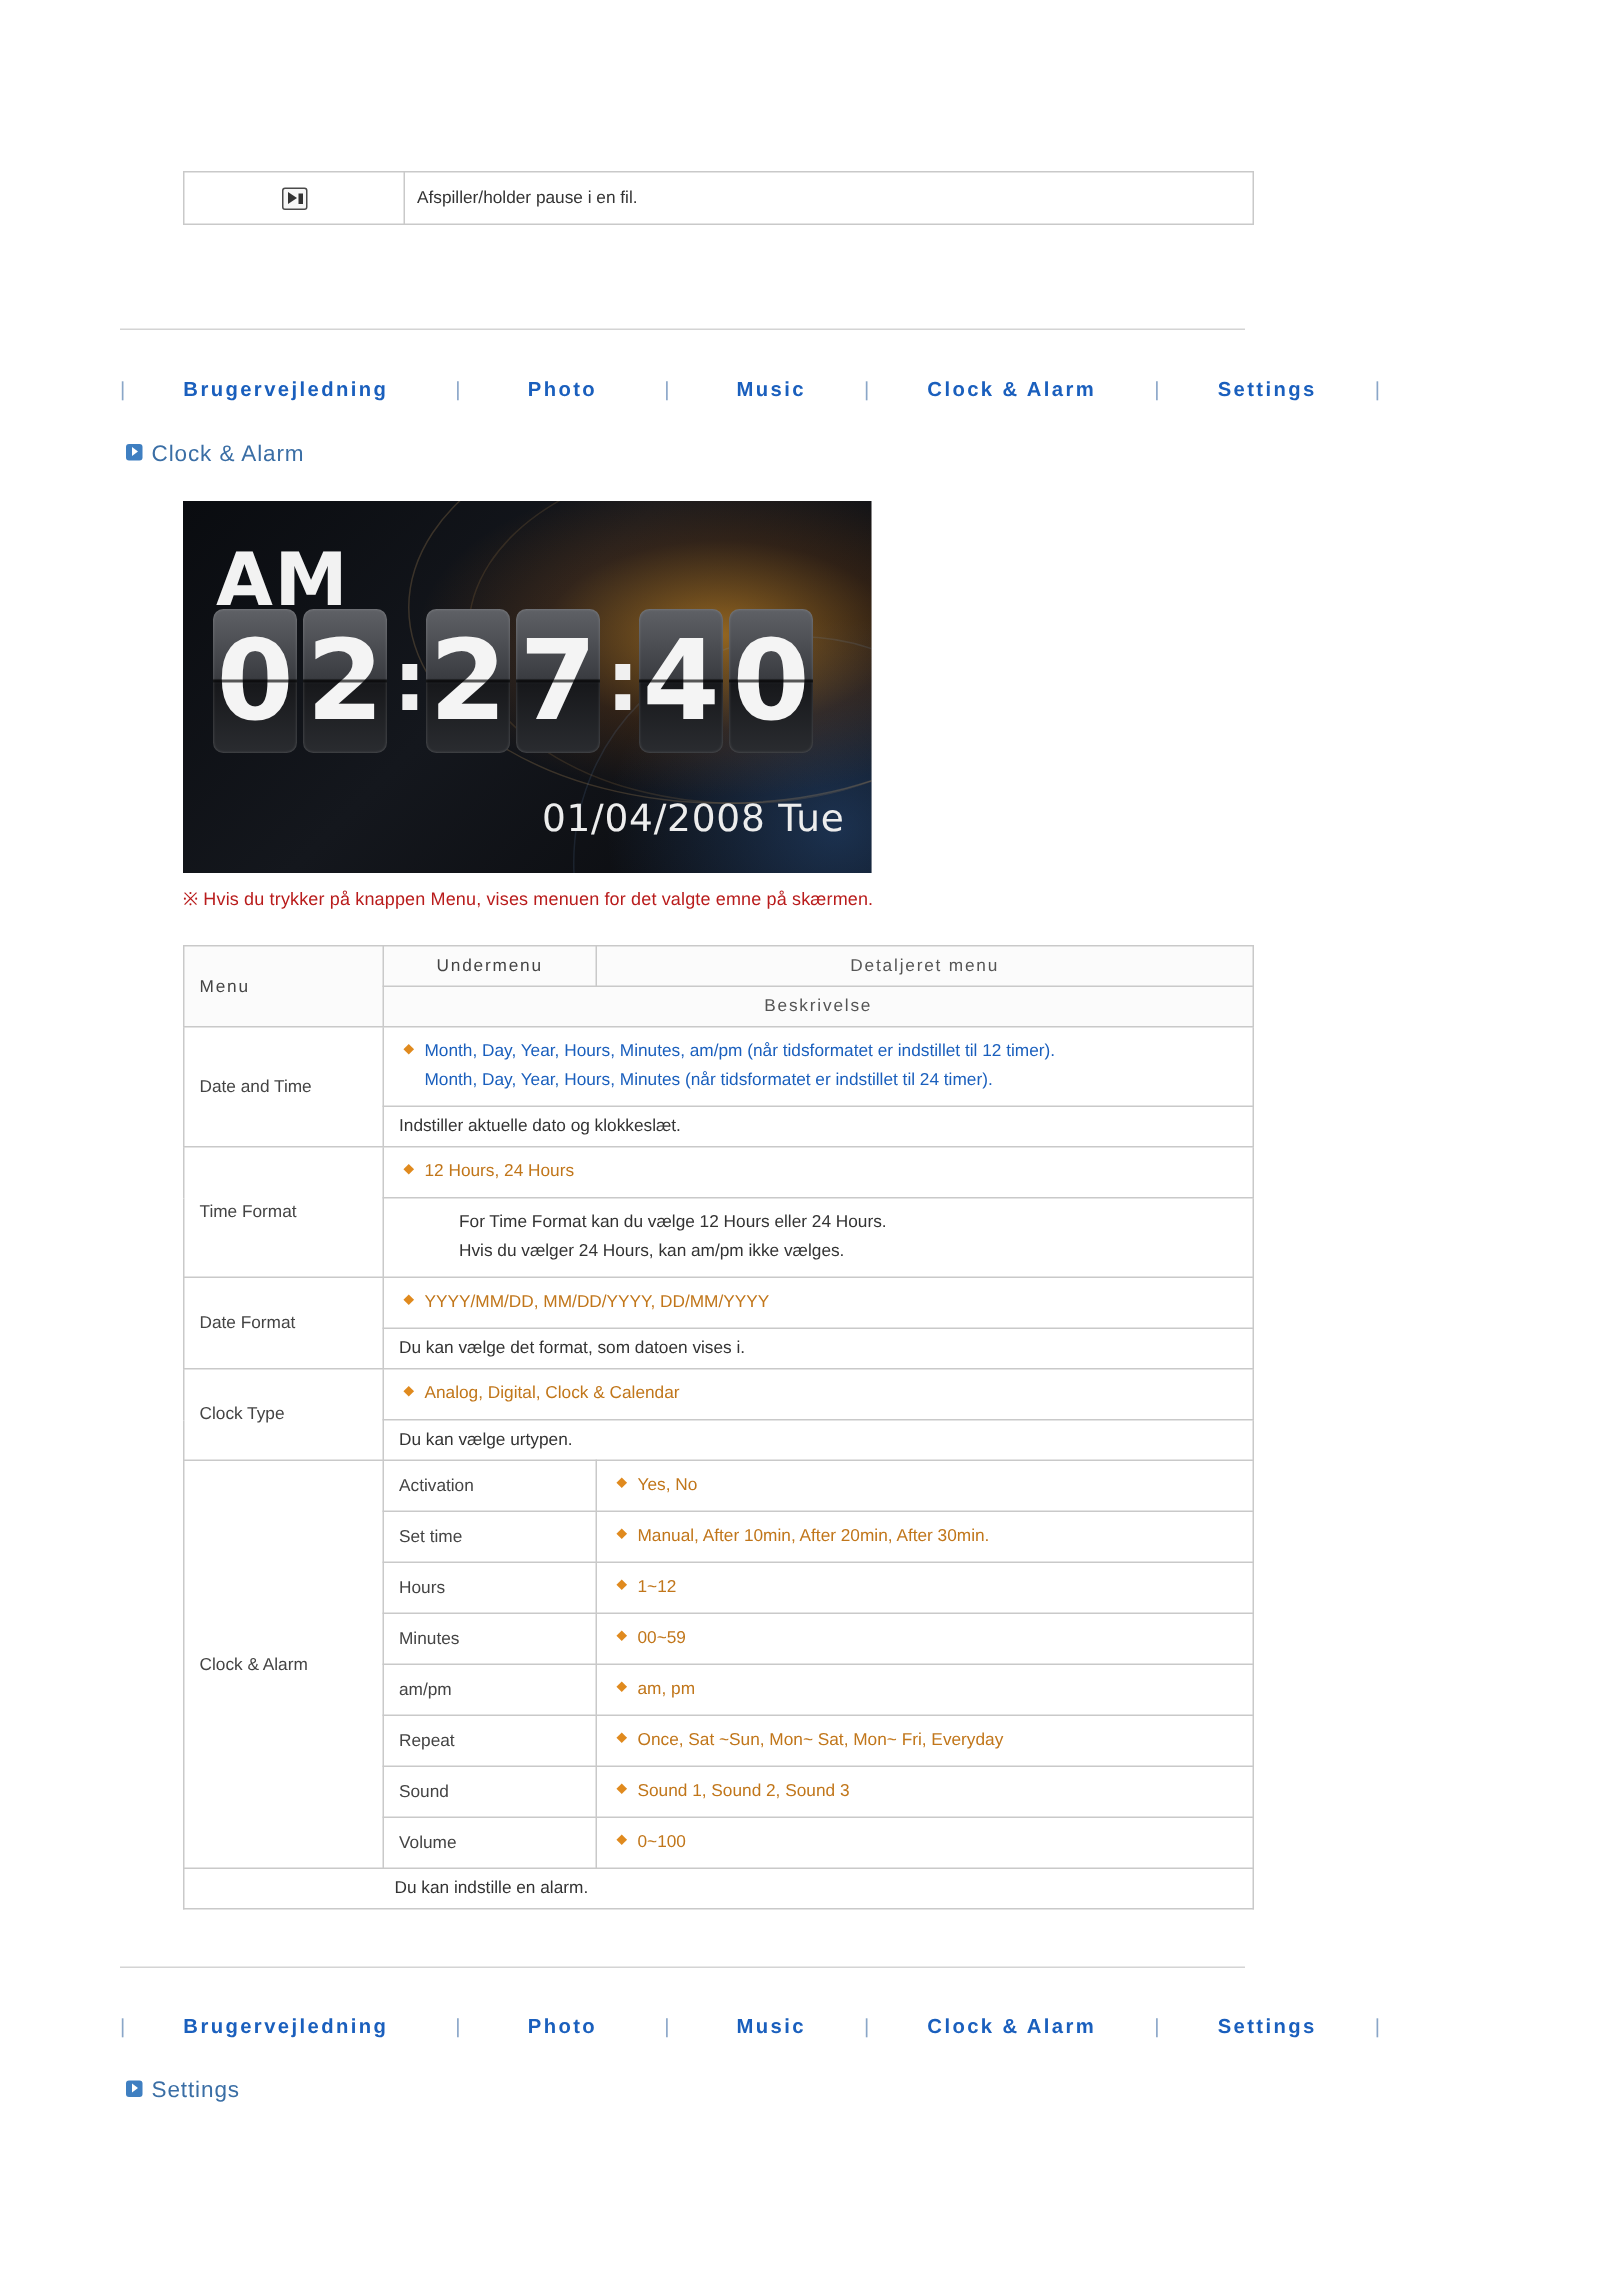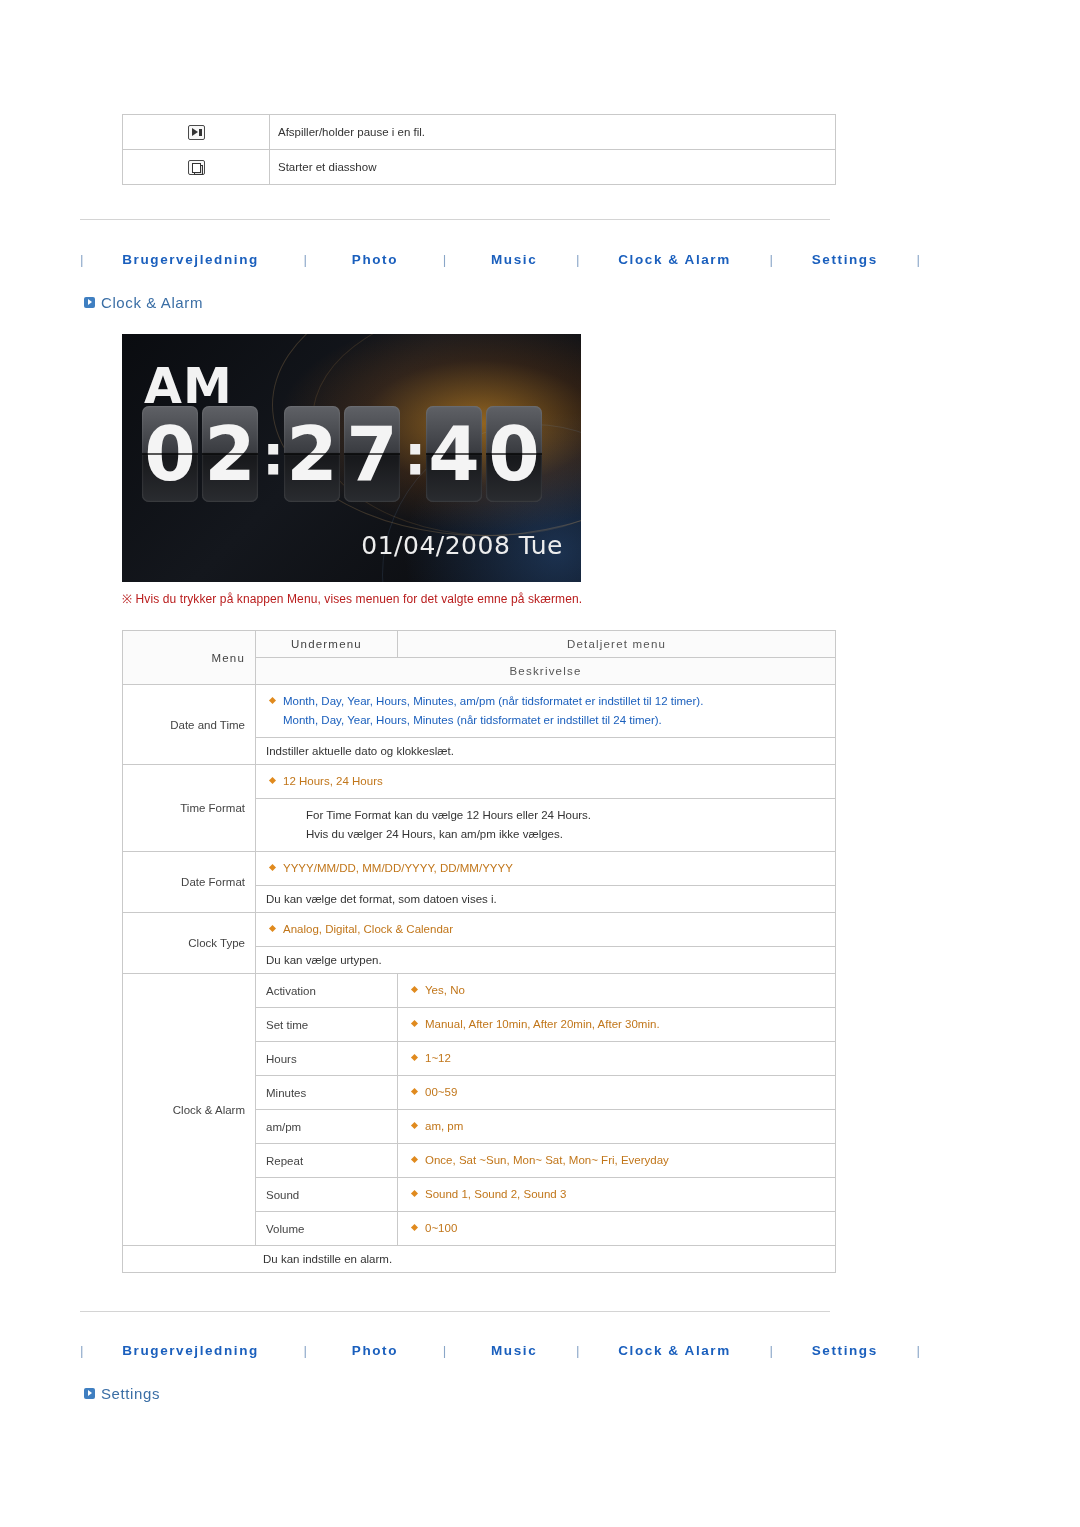--- a/index.html
+++ b/index.html
@@ -268,21 +268,21 @@
   }
   .main-table td.hdr {
     text-align: center;
     color: #555;
     letter-spacing: 1.2px;
     font-size: 11.5px;
     background: #fbfbfb;
   }
   .main-table td.menu-cell {
     width: 133px;
-    text-align: right;
+    text-align: left;
     color: #444;
   }
   .main-table td.sub-cell {
     width: 142px;
     color: #444;
   }
   .main-table td.detail-cell {
     color: #c1761a;
   }
   .main-table td.desc-cell {
@@ -309,26 +309,20 @@
 
 <div class="page">
 
   <table class="top-table">
     <tbody>
         <tr>
       <td class="icon-cell">
         <span class="icon-box play"></span>
       </td>
       <td>Afspiller/holder pause i en fil.</td>
-    </tr>
-    <tr>
-      <td class="icon-cell">
-        <span class="icon-box slide"></span>
-      </td>
-      <td>Starter et diasshow</td>
     </tr>
   </tbody>
     </table>
 
   <div class="hr top"></div>
 
   <div class="navbar nav-top">
     <span class="sep">|</span>
     <span class="nv-gap2"></span>
     <span class="navitem">Brugervejledning</span>

